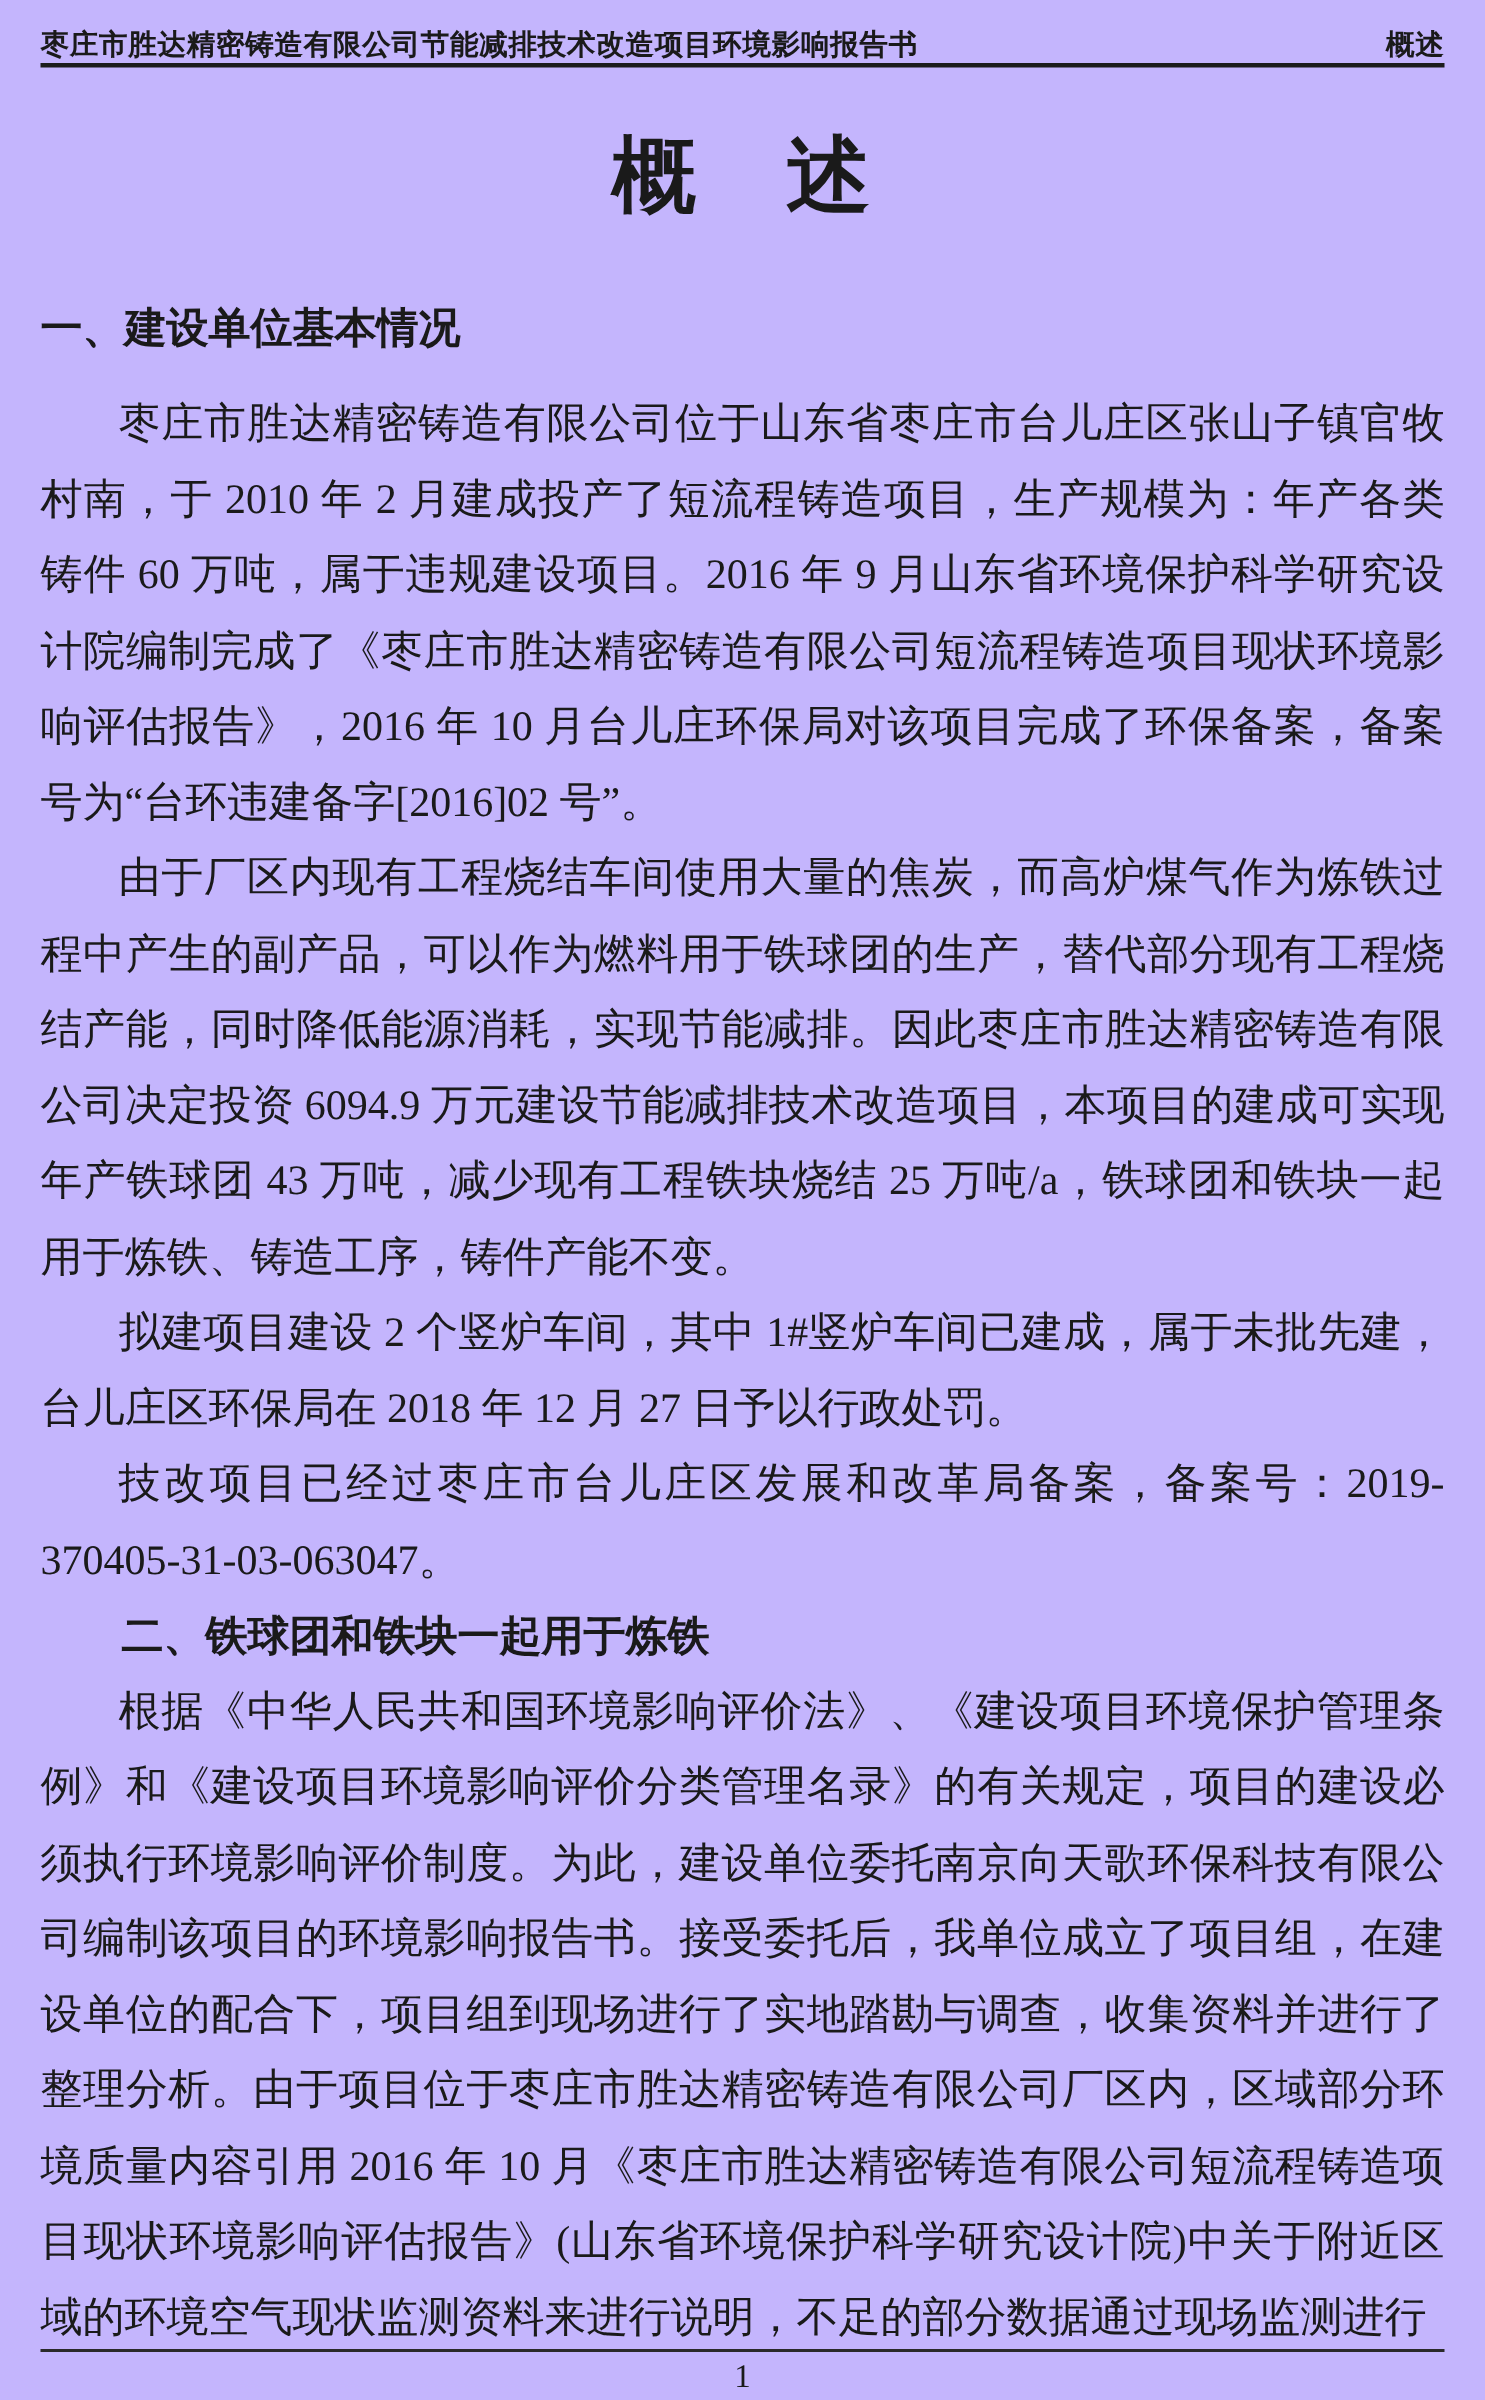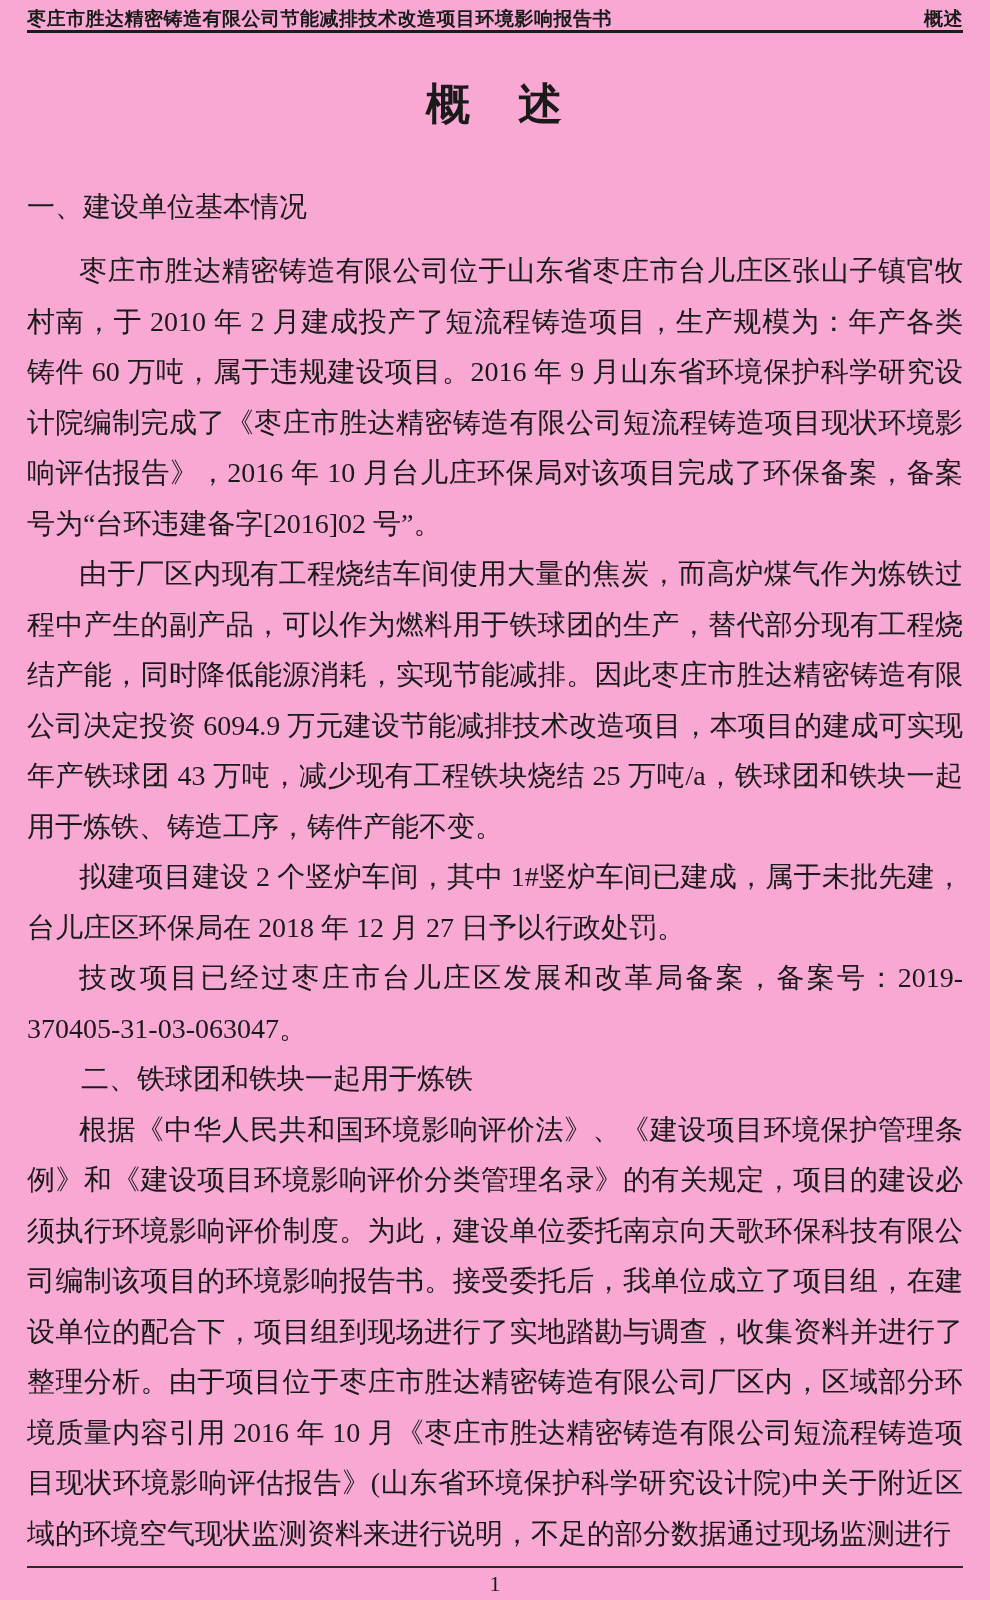--- a/index.html
+++ b/index.html
@@ -4,54 +4,54 @@
 <style>
   html, body {
     margin: 0;
     padding: 0;
     background: #ffffff;
   }
   .page {
     position: relative;
     width: 990px;
     height: 1600px;
-    background: #f9a8d4;
+    background: #c4b5fd;
     color: #1a1a1a;
     box-sizing: border-box;
-    padding: 0 27px;
+    padding: 12px 27px;
     overflow: hidden;
     font-family: "Liberation Serif", "DejaVu Serif", serif;
   }
   .doc-header {
     display: flex;
     justify-content: space-between;
     align-items: flex-end;
     padding-top: 4px;
     height: 26px;
     border-bottom: 3px solid #1c1c1c;
     font-family: "Liberation Sans", "DejaVu Sans", sans-serif;
     font-weight: 600;
     font-size: 19px;
     line-height: 22px;
     letter-spacing: 0.5px;
   }
   .doc-title {
     margin-top: 44px;
     text-align: center;
-    font-family: Liberation Serif, serif;
+    font-family: Liberation Sans, sans-serif;
     font-weight: 700;
-    font-size: 44px;
+    font-size: 56px;
     line-height: 55px;
     letter-spacing: 2px;
   }
   .section-heading {
     margin: 0;
     margin-top: 58px;
     font-family: "Liberation Sans", "DejaVu Sans", sans-serif;
-    font-weight: 400;
+    font-weight: 700;
     font-size: 28px;
     line-height: 34px;
     margin-bottom: 22px;
   }
   .section-heading.inflow {
     margin: 0;
     line-height: 50.5px;
     text-indent: 54px;
   }
   .body-text p {

